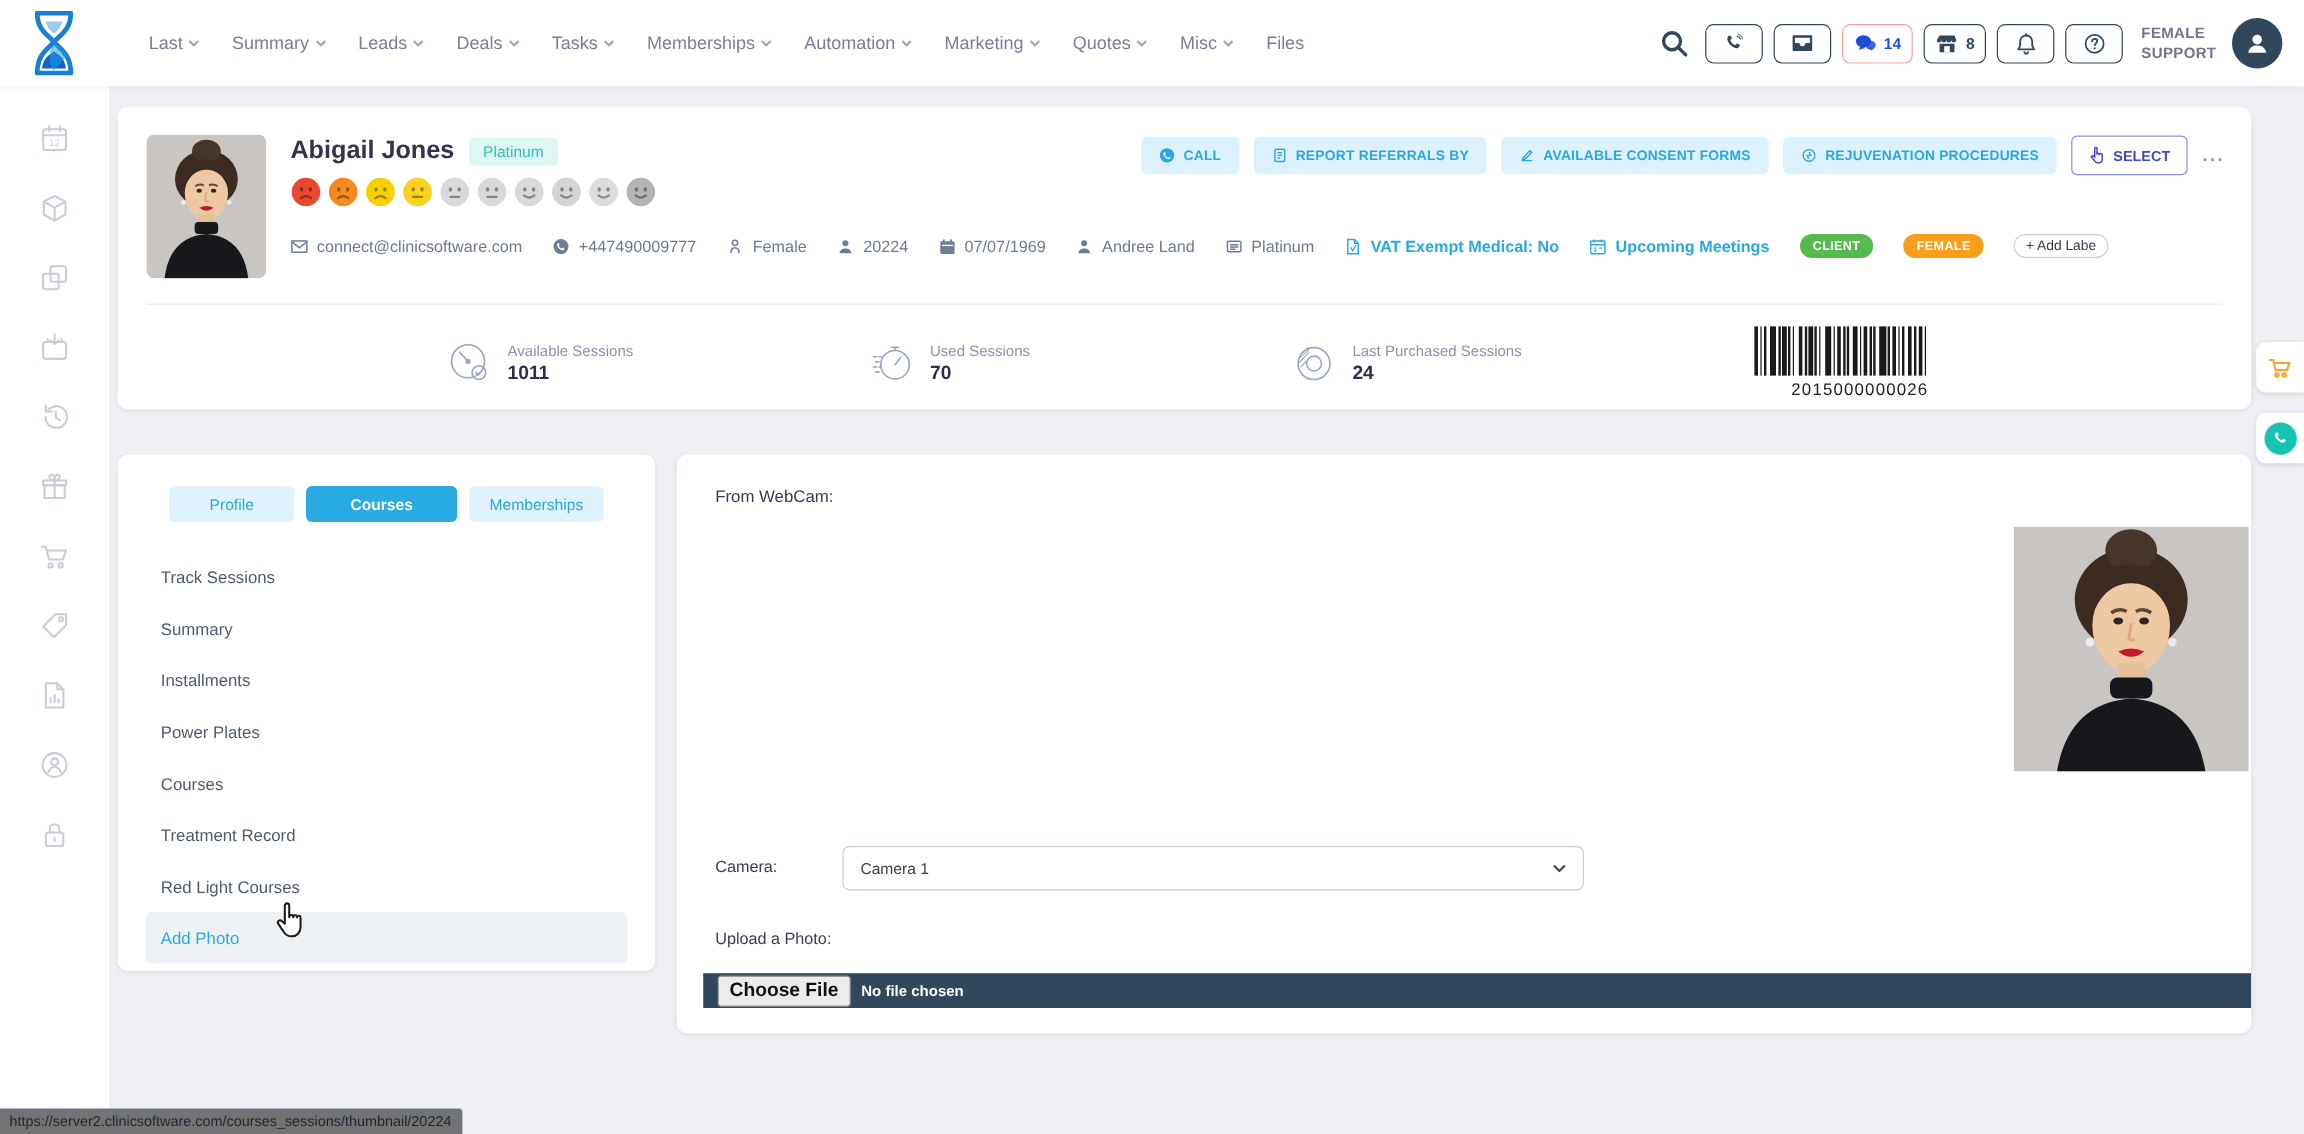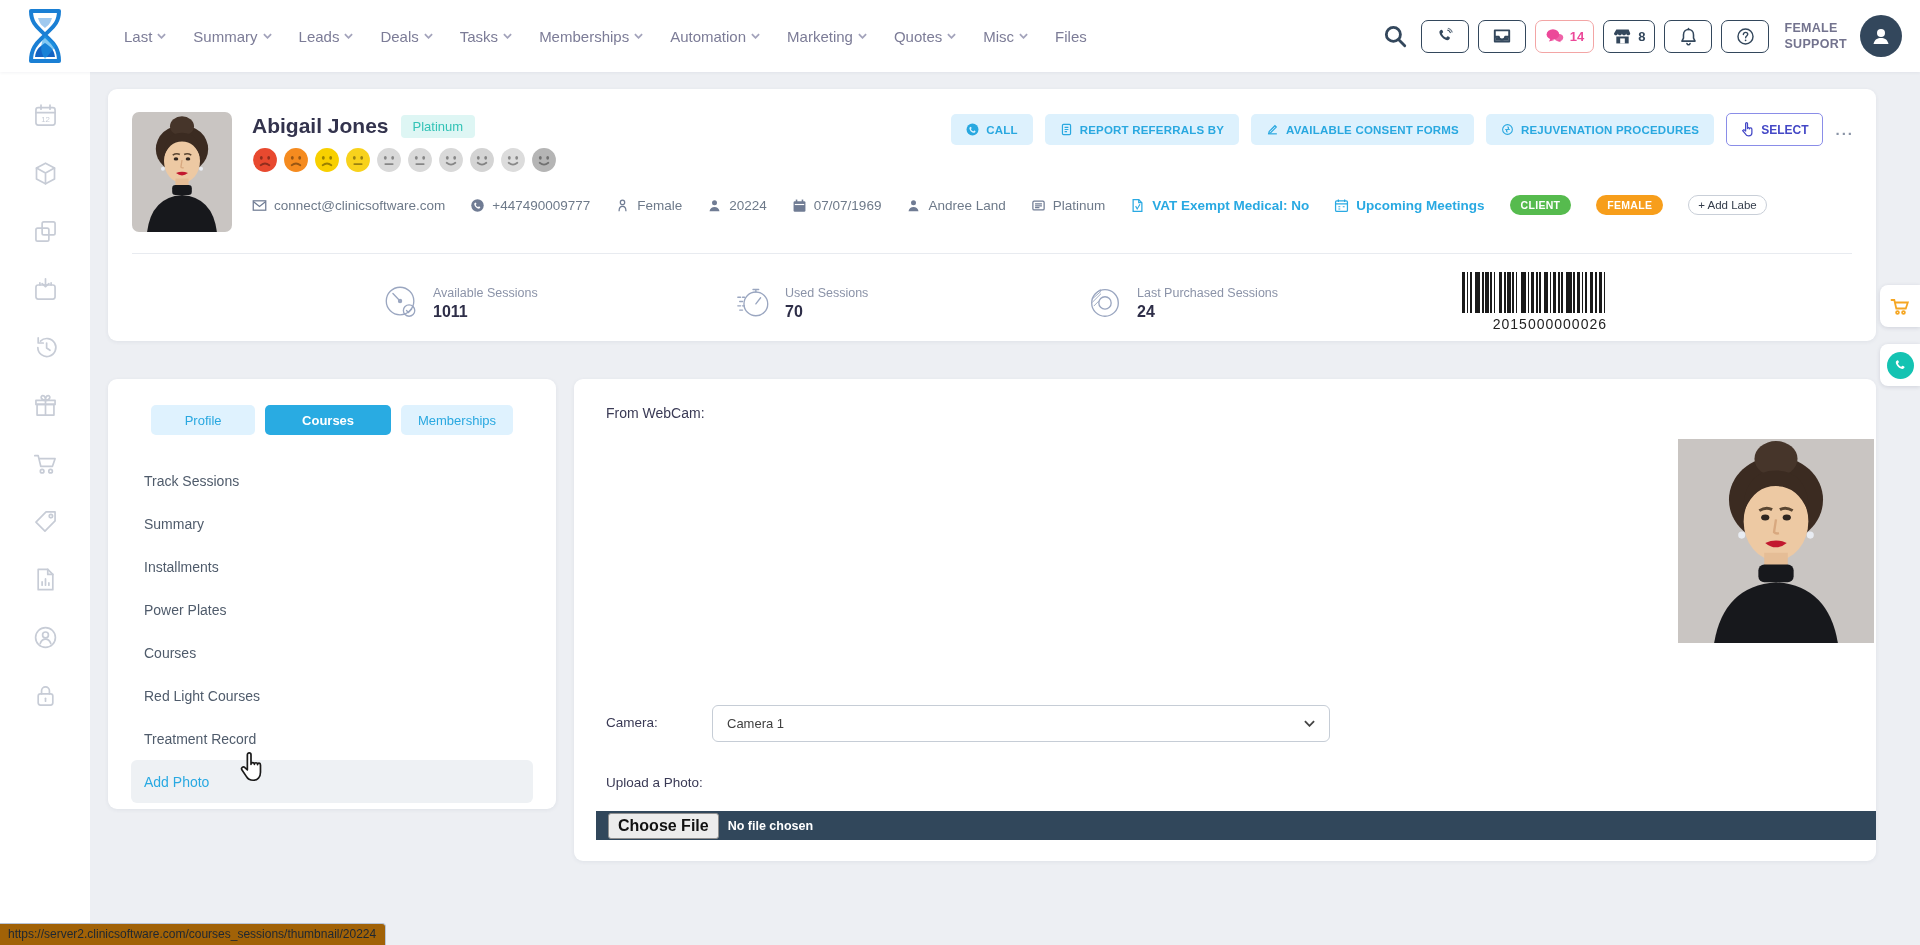--- a/index.html
+++ b/index.html
@@ -13,36 +13,36 @@
   .logo { margin-left:26px; width:38px; height:54px; }
   .mainnav { display:flex; align-items:center; gap:27px; margin-left:60px; }
   .nav-item { display:flex; align-items:center; gap:5px; color:#7c7c97; font-size:15px;
     cursor:pointer; white-space:nowrap; }
   .nav-item svg { width:9px; height:6px; stroke:#a3a3bb; stroke-width:2; fill:none; }
   .top-right { margin-left:auto; display:flex; align-items:center; gap:9px; margin-right:18px; }
   .tb-search { width:26px; height:26px; color:#33475c; margin-right:4px; cursor:pointer; }
   .tb-btn { min-width:48px; height:33px; border:1.6px solid #33475c; border-radius:7px;
     display:flex; align-items:center; justify-content:center; gap:6px; background:#fff;
     color:#33475c; cursor:pointer; padding:0 9px; font-size:13px; font-weight:bold; }
-  .tb-btn.alert { border-color:#f3a5a5; color:#ec4899; }
+  .tb-btn.alert { border-color:#f3a5a5; color:#1d4ed8; }
   .tb-btn .cnt { font-size:13px; font-weight:bold; }
   .loc { text-align:left; color:#73738e; font-size:12.5px; font-weight:bold; line-height:1.3;
     letter-spacing:.3px; margin-left:6px; }
   .avatar { width:42px; height:42px; border-radius:50%; background:#33475c; display:flex;
     align-items:center; justify-content:center; cursor:pointer; margin-left:4px; }
 
   
   .sidebar { position:fixed; top:72px; left:0; bottom:0; width:90px; background:#fff;
     display:flex; flex-direction:column; align-items:center; padding-top:30px; gap:31px; z-index:20; }
   .side-ic { width:27px; height:27px; color:#c7ccd6; cursor:pointer; }
   .side-ic svg { width:100%; height:100%; stroke:currentColor; stroke-width:1.5; fill:none;
     stroke-linecap:round; stroke-linejoin:round; }
 
   
-  .main { position:absolute; top:72px; left:90px; right:0; bottom:0; padding:17px 44px 0 18px; }
+  .main { position:absolute; top:72px; left:90px; right:0; bottom:0; padding:17px 44px 0 8px; }
   .card { background:#fff; border-radius:9px; box-shadow:0 1px 4px rgba(40,50,80,.07); }
 
   .client-card { position:relative; height:252px; padding:23px 24px 0 24px; }
   .client-top { display:flex; }
   .client-photo { width:100px; height:120px; border-radius:7px; overflow:hidden; flex:0 0 auto; }
   .client-info { margin-left:20px; }
   .name-row { display:flex; align-items:center; gap:12px; margin-top:2px; }
   .client-name { font-size:21px; font-weight:bold; color:#33334d; }
   .tier-badge { background:#def6f4; color:#33c3b6; font-size:13px; padding:4px 12px; border-radius:4px; }
   .mood-row { display:flex; gap:5px; margin-top:9px; }
@@ -108,21 +108,21 @@
   .nofile { color:#fff; font-size:12.5px; font-weight:bold; }
 
   
   .float-w { position:fixed; right:0; width:40px; height:42px; background:#fff; border-radius:8px 0 0 8px;
     box-shadow:0 1px 4px rgba(40,50,80,.15); display:flex; align-items:center; justify-content:center;
     cursor:pointer; z-index:25; }
   .fw-cart { top:285px; }
   .fw-phone { top:344px; }
   .phone-circ { width:27px; height:27px; border-radius:50%; background:#14c3b2; display:flex;
     align-items:center; justify-content:center; }
-  .status-bar { position:fixed; left:0; bottom:0; background:#a16207; border:1px solid #b9c4d6;
+  .status-bar { position:fixed; left:0; bottom:0; background:#737373; border:1px solid #b9c4d6;
     border-left:none; border-bottom:none; border-radius:0 4px 0 0; font-size:12px; color:#1d2733;
     padding:3px 9px 4px 8px; z-index:40; }
 </style>
 </head>
 <body>
 
 <header class="topbar">
   <div class="logo">
     <svg viewBox="0 0 38 54">
       <path d="M5 2 h28 c0 14 -9 18 -14 24 c5 6 14 10 14 26 H5 c0 -16 9 -20 14 -26 C14 20 5 16 5 2 Z" fill="none" stroke="#1a7fd4" stroke-width="4" stroke-linejoin="round"></path>
@@ -656,22 +656,22 @@
         <div class="tab t1">Profile</div>
         <div class="tab t2 active">Courses</div>
         <div class="tab t3">Memberships</div>
       </div>
       <div class="side-menu">
         <div class="menu-item">Track Sessions</div>
         <div class="menu-item">Summary</div>
         <div class="menu-item">Installments</div>
         <div class="menu-item">Power Plates</div>
         <div class="menu-item">Courses</div>
+        <div class="menu-item">Treatment Record</div>
         <div class="menu-item">Red Light Courses</div>
-        <div class="menu-item">Treatment Record</div>
         <div class="menu-item active">Add Photo</div>
       </div>
       <svg class="cursor-hand" viewBox="0 0 24 28">
         <path d="M9 3 c0 -2 3 -2 3 0 v8 c0 -2 2.8 -2 2.8 0 c0 -1.8 2.6 -1.8 2.6 .2 c0 -1.6 2.4 -1.6 2.4 .4 v6 c0 4 -2.5 6.5 -6 6.5 c-3 0 -4.5 -1 -5.8 -3.4 L4.6 15.6 c-1.2 -1.8 1 -3.3 2.4 -1.9 L9 15.5 Z" fill="#fff" stroke="#1a1a1a" stroke-width="1.4" stroke-linejoin="round"></path>
       </svg>
     </section>
 
     <section class="card right-card">
       <div class="wc-label">From WebCam:</div>
       <div class="wc-photo">

